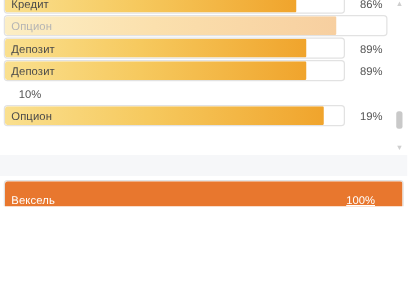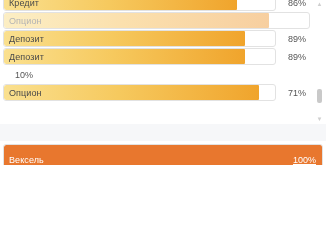--- a/index.html
+++ b/index.html
@@ -132,21 +132,21 @@
   .total-region .row { height: 19px; margin: 0; }
   .total-region .track { height: 31px; }
   .total-region .fill {
     background: #e8772e;
   }
   .total-region .row-label { color: #ffffff; font-size: 9px; }
   .total-region .row-value {
     color: #ffffff;
     z-index: 2;
     position: absolute;
-    right: 0;
+    right: 16px;
     top: 0;
     bottom: 0;
     width: 40px;
     padding-right: 6px;
     text-decoration: underline;
   }
 
   
   .scrollbar {
     position: absolute;
@@ -212,21 +212,21 @@
           <div class="row-value">89%</div>
         </div>
         <div class="row">
           <div class="row-value">10%</div>
         </div>
         <div class="row">
           <div class="track">
             <div class="fill" style="width: 94%;"></div>
             <div class="row-label">Опцион</div>
           </div>
-          <div class="row-value">71%</div>
+          <div class="row-value">19%</div>
         </div>
       </div>
   </div>
 
   <div class="scrollbar">
     <div class="sb-arrow up">▲</div>
     <div class="sb-thumb" id="sb-thumb" style="top: 88.84px;"></div>
     <div class="sb-arrow down">▼</div>
   </div>
 

